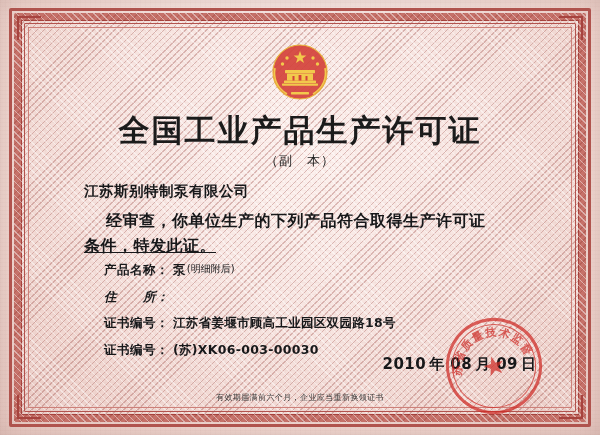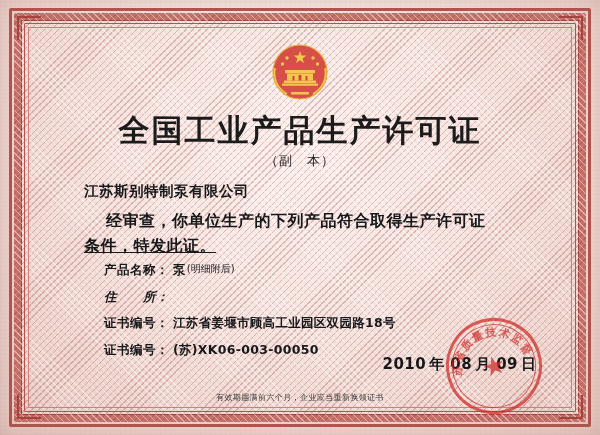--- a/index.html
+++ b/index.html
@@ -318,21 +318,21 @@
     </div>
     <div class="field-row">
       <span class="field-label spaced">住　　所：</span>
     </div>
     <div class="field-row">
       <span class="field-label">证书编号：</span>
       <span class="field-value">江苏省姜堰市顾高工业园区双园路18号</span>
     </div>
     <div class="field-row">
       <span class="field-label">证书编号：</span>
-      <span class="field-value">(苏)XK06-003-00050</span>
+      <span class="field-value">(苏)XK06-003-00030</span>
     </div>
   </div>
 
   <div id="issue-date">
     <span class="num">2010</span><span class="unit">年</span><span class="num">08</span><span class="unit">月</span><span class="num">09</span><span class="unit">日</span>
   </div>
 
   <div id="seal">
     <div class="ring"></div>
     <div class="ring-inner"></div>

